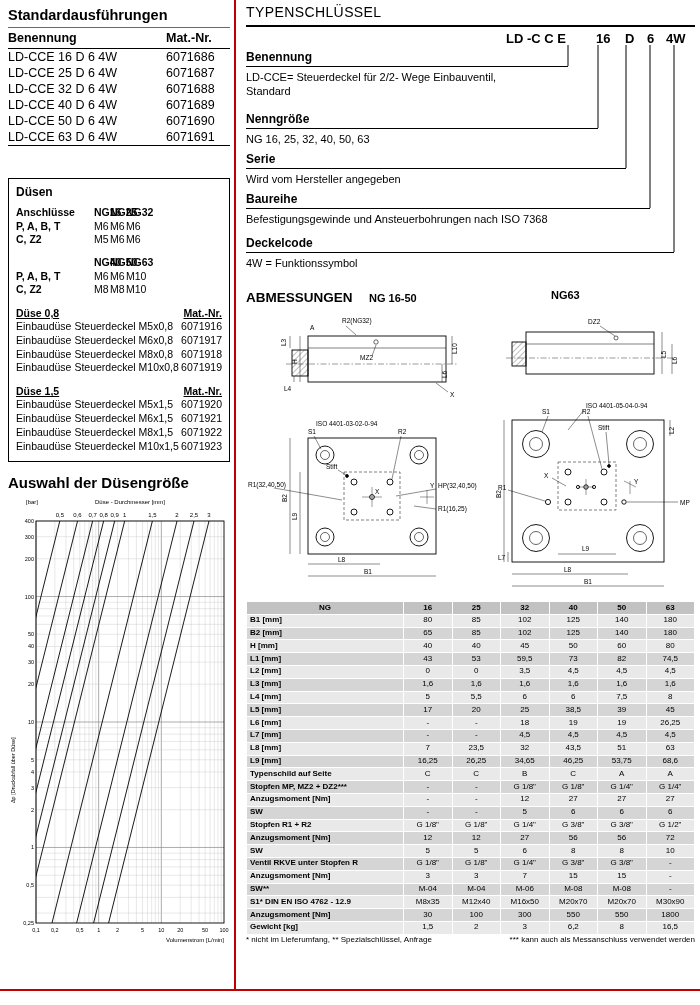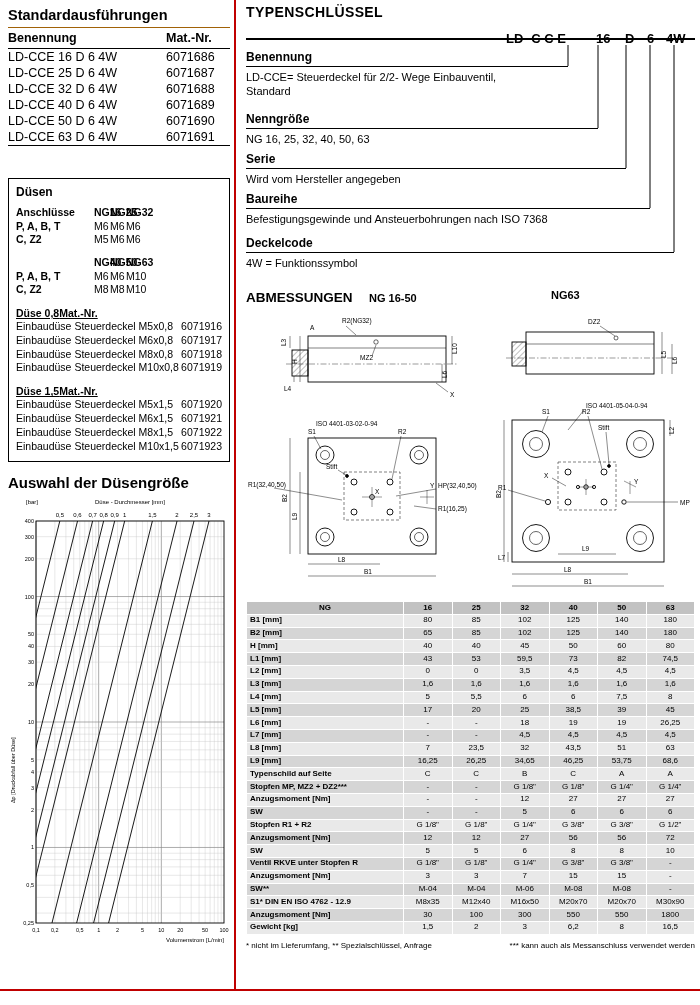--- a/index.html
+++ b/index.html
@@ -16,32 +16,32 @@
   .std-table td{padding:1px 0}
   .std-table td:last-child,.std-table th:last-child{width:64px}
 
   .duesen-box{border:1px solid #000;margin-top:32px;padding:6px 7px;font-size:10.5px;height:284px;box-sizing:border-box}
   .duesen-title{font-weight:bold;font-size:12px;margin-bottom:7px}
   .ng-row{display:flex;line-height:1.3}
   .ng-row .c0{width:78px;font-weight:bold}
   .ng-row .c{width:16px}
   .ng-row.head .c{font-weight:bold}
   .gap{height:9px}
-  .duese-head{display:flex;font-weight:bold;margin-top:10px;margin-bottom:1px}
+  .duese-head{display:flex;justify-content:space-between;font-weight:bold;margin-top:10px;margin-bottom:1px}
   .duese-head span{text-decoration:underline}
   .duese-row{display:flex;justify-content:space-between;line-height:1.32}
   .auswahl-title{font-size:15px;font-weight:bold;margin-top:12px}
   .chart-wrap{margin-top:4px}
   #chart-svg{display:block;background:#fff}
   #chart-svg text{font-family:inherit}
 
   
   .right-col{position:absolute;left:246px;top:0;width:449px;height:1005px}
   .ts-block{position:absolute;left:0;top:4px;width:449px;height:282px}
-  .ts-title{position:absolute;left:0;top:0;width:449px;font-size:14px;font-weight:bold;letter-spacing:.4px;padding-bottom:18px;border-bottom:2.5px solid #000}
+  .ts-title{position:absolute;left:0;top:0;width:449px;font-size:14px;font-weight:normal;letter-spacing:.4px;padding-bottom:5px;border-bottom:2.5px solid #000}
   .ts-code{position:absolute;top:27px;left:260px;height:16px;font-size:13px;font-weight:bold;white-space:nowrap}
   .ts-code span{position:absolute;top:0}
   .cp0{left:0}.cp1{left:90px}.cp2{left:119px}.cp3{left:141px}.cp4{left:160px}
   .ts-sec{position:absolute;left:0}
   .ts-sec .h{font-size:12px;font-weight:bold;line-height:14px;padding-bottom:2px;border-bottom:1px solid #000}
   .ts-sec .t{font-size:11px;line-height:1.3;padding-top:3px}
   .sec1{top:46px}.sec1 .h{width:322px}.sec1 .t{max-width:320px}
   .sec2{top:108px}.sec2 .h{width:352px}
   .sec3{top:148px}.sec3 .h{width:380px}
   .sec4{top:188px}.sec4 .h{width:404px}
@@ -57,21 +57,21 @@
   svg.drawing text{font-size:6.5px;font-family:inherit;fill:#000;stroke:none}
 
   .dim-wrap{position:absolute;top:601px;left:0;width:449px}
   .dim-table{border-collapse:separate;border-spacing:1px;width:449px;font-size:8px;table-layout:fixed}
   .dim-table th,.dim-table td{padding:1.5px 3px;line-height:1.1;overflow:hidden;white-space:nowrap}
   .dim-table th{background:#c2c2c2;font-weight:bold;text-align:center}
   .dim-table th:first-child{text-align:center;width:150px}
   .dim-table td{text-align:center;background:#e9e9e9}
   .dim-table td.lbl{text-align:left;font-weight:bold}
   .dim-table tr.odd td{background:#d5d5d5}
-  .footnotes{display:flex;justify-content:space-between;font-size:8px;margin-top:6px}
+  .footnotes{display:flex;justify-content:space-between;font-size:8px;}
 </style>
 </head>
 <body>
 
 <div class="page">
   <div class="vline"></div>
   <div class="hline"></div>
 
   <div class="left-col">
     <h1 class="std-title">Standardausführungen</h1>

